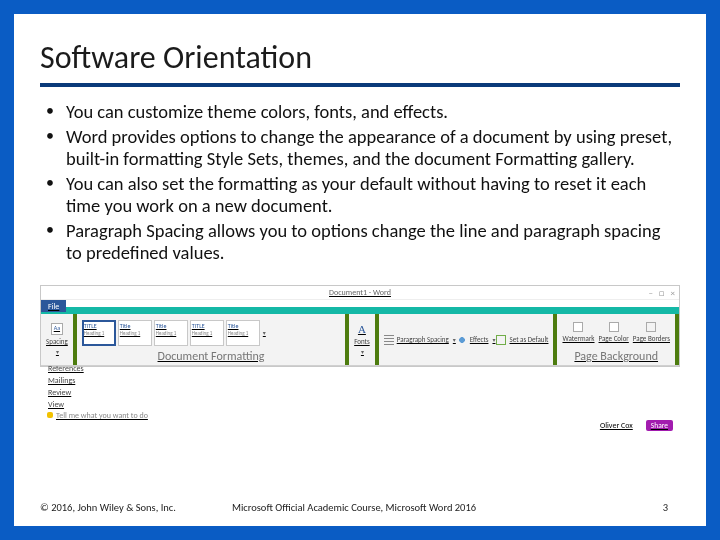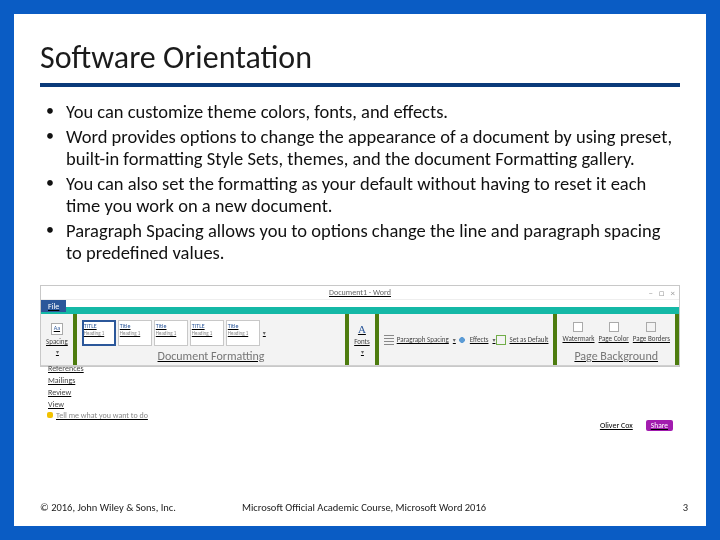--- a/index.html
+++ b/index.html
@@ -102,21 +102,21 @@
   .style-item.sel { border:1px solid #2b579a; box-shadow: inset 0 0 0 1px #2b579a;}
   .style-item .t { color:#2b579a; font-size:6px;}
   .color-row { display:flex; gap:1px;}
   .color-sw { width:6px; height:6px;}
   .stack { display:flex; flex-direction:row; gap:1px; font-size:7px; color:#444;}
   .stack .row { display:flex; align-items:center; gap:3px;}
   .ic { width:10px; height:10px; display:inline-block;}
   .arrw { font-size:6px; color:#666; margin-left:1px;}
   .footer {
     position: absolute;
-    left: 26px; right: 18px; bottom: 12px;
+    left: 26px; right: 38px; bottom: 12px;
     display: flex; align-items: center;
     font-size: 10.5px; color: #222; gap: 23px;
   }
   .footer .mid { position:absolute; left:0; right:0; text-align:center;}
   .footer .pg { margin-left:auto; color:#222;}
 </style>
 </head>
 <body>
 
 <div class="slide">

